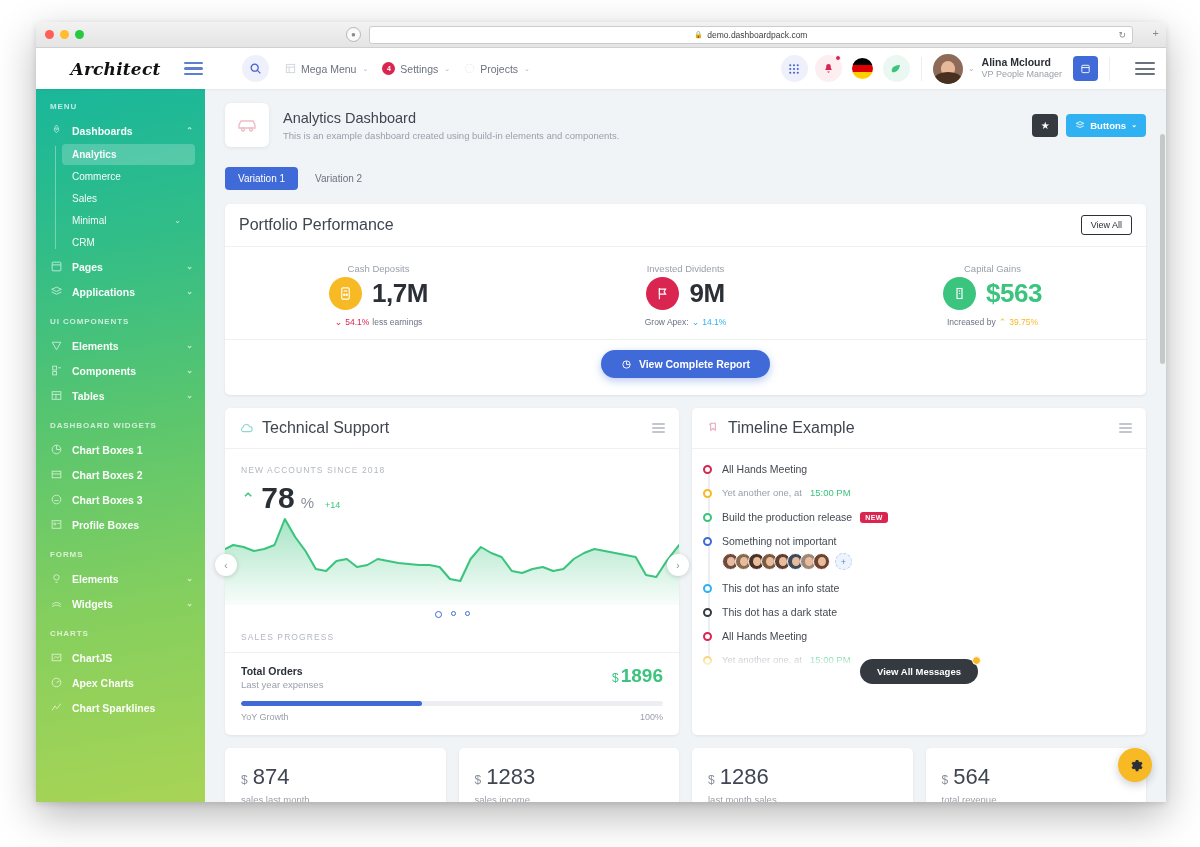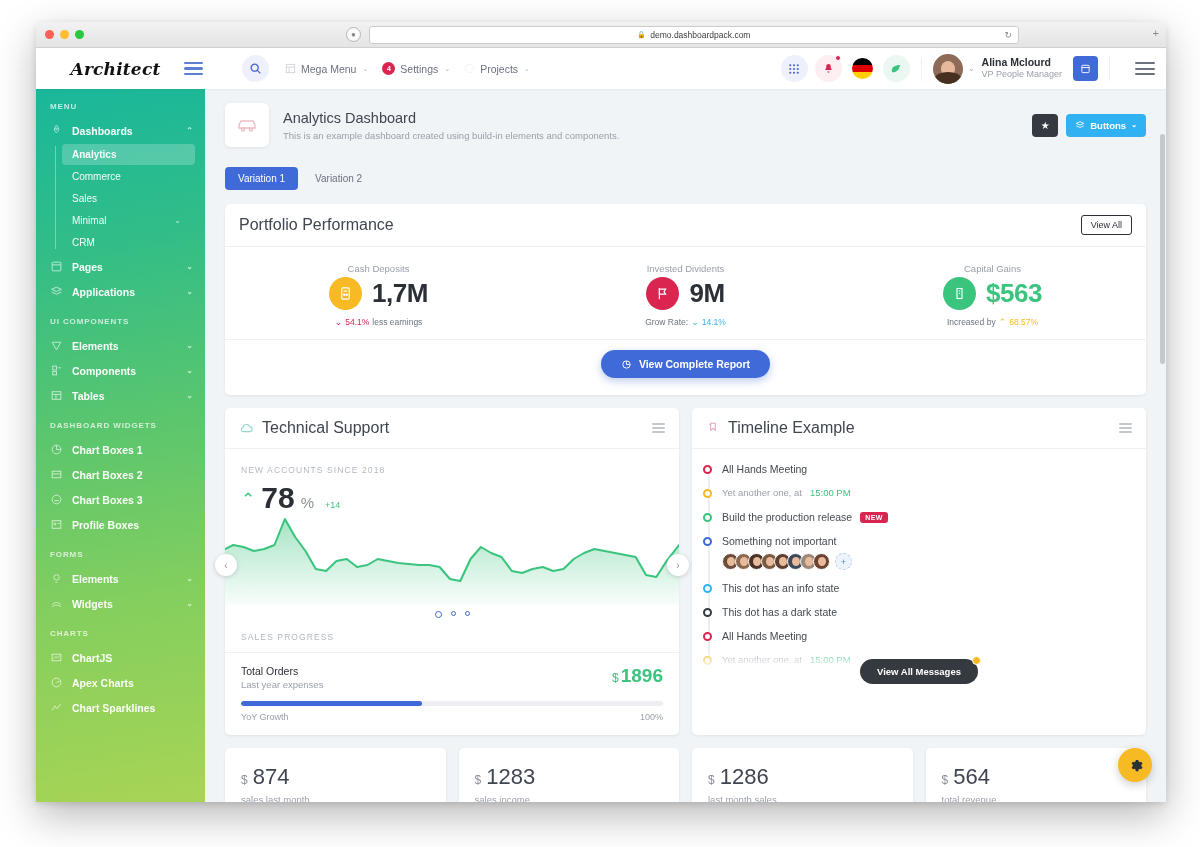--- a/index.html
+++ b/index.html
@@ -34,21 +34,21 @@
   .dot.g { background: #28c840; }
   .shield {
     position: absolute; left: 310px; top: 5px;
     width: 15px; height: 15px; border-radius: 50%;
     border: 1px solid #b5b5b5; background: #fafafa;
     font-size: 8px; color: #8a8a8a;
     display: flex; align-items: center; justify-content: center;
   }
   .urlbar {
     position: absolute; left: 333px; top: 4px;
-    width: 650px; height: 18px;
+    width: 764px; height: 18px;
     background: #fff; border: 1px solid #ccc; border-radius: 3px;
     display: flex; align-items: center; justify-content: center;
     font-size: 8.5px; color: #3c3c3c;
   }
   .urlbar .lock { margin-right: 4px; font-size: 7px; color: #7a7a7a; }
   .urlbar .reload {
     position: absolute; right: 6px; font-size: 9px; color: #888;
   }
   .chrome-plus {
     position: absolute; right: 7px; top: 6px;
@@ -252,21 +252,21 @@
   .arrow-btn.l { left: -10px; } .arrow-btn.r { right: -10px; }
   .dots-row { display: flex; justify-content: center; gap: 9px; padding: 6px 0 0 0; }
   .pgdot { width: 7px; height: 7px; border-radius: 50%; border: 1.6px solid #3f6ad8; }
   .pgdot.sm { width: 5px; height: 5px; border-width: 1.2px; }
   .sales-cap {
     font-size: 8.5px; letter-spacing: 1.1px; color: #b3b8c0;
     text-transform: uppercase; padding: 14px 0 10px 16px;
   }
   .ts-foot { border-top: 1px solid #eef0f2; padding: 12px 16px 13px 16px; }
   .ts-foot-top { display: flex; align-items: flex-start; }
-  .to-title { font-size: 10.5px; font-weight: 400; color: #2b2f36; }
+  .to-title { font-size: 10.5px; font-weight: 700; color: #2b2f36; }
   .to-sub { font-size: 9.5px; color: #9aa0aa; margin-top: 2px; }
   .to-amt { margin-left: auto; font-size: 19px; font-weight: 700; color: #3ac47d; }
   .to-amt .cur { font-size: 12px; font-weight: 400; margin-right: 2px; }
   .prog { height: 5px; border-radius: 3px; background: #eceef1; margin-top: 11px; overflow: hidden; }
   .prog i { display: block; height: 100%; background: #3f6ad8; border-radius: 3px; }
   .prog-lbl { display: flex; margin-top: 6px; font-size: 9px; color: #9aa0aa; }
   .prog-lbl span:last-child { margin-left: auto; }
 
   
   .tl-body { padding: 14px 0 0 0; height: 244px; overflow: hidden; position: relative; }
@@ -665,42 +665,42 @@
             <div class="pf-row">
               <div class="pf-circle" style="background:#d92550">
                 <svg width="15" height="15" viewBox="0 0 24 24" fill="none" stroke="#fff" stroke-width="1.8">
                   <line x1="7" y1="3" x2="7" y2="21"></line>
                     <path d="M7 5h10l-2.5 4L17 13H7z"></path>
                 </svg>
               </div>
               <div class="pf-val">9M</div>
             </div>
             <div class="pf-foot">
-              <span>Grow Rate:</span>
+              <span>Grow Apex:</span>
               <span style="color:#30b1f2;font-size:9px">⌄</span>
               <span class="pct" style="color:#30b1f2">14.1%</span>
             </div>
           </div>
 
           <div class="pf-col">
             <div class="pf-label">Capital Gains</div>
             <div class="pf-row">
               <div class="pf-circle" style="background:#3ac47d">
                 <svg width="15" height="15" viewBox="0 0 24 24" fill="none" stroke="#fff" stroke-width="1.8">
                   <rect x="8" y="4" width="8" height="16"></rect>
                     <line x1="11" y1="8" x2="13" y2="8"></line>
                     <line x1="11" y1="12" x2="13" y2="12"></line>
                 </svg>
               </div>
               <div class="pf-val green">$563</div>
             </div>
             <div class="pf-foot">
               <span>Increased by</span>
               <span style="color:#f7b924;font-size:9px">⌃</span>
-              <span class="pct" style="color:#f7b924">68.57%</span>
+              <span class="pct" style="color:#f7b924">39.75%</span>
             </div>
           </div>
         </div>
         <div class="pf-cta">
           <button class="btn-report">
             <svg width="11" height="11" viewBox="0 0 24 24" fill="none" stroke="#fff" stroke-width="2">
               <circle cx="12" cy="12" r="8"></circle>
                 <path d="M12 5v7h7"></path>
             </svg>
             <span>View Complete Report</span>

